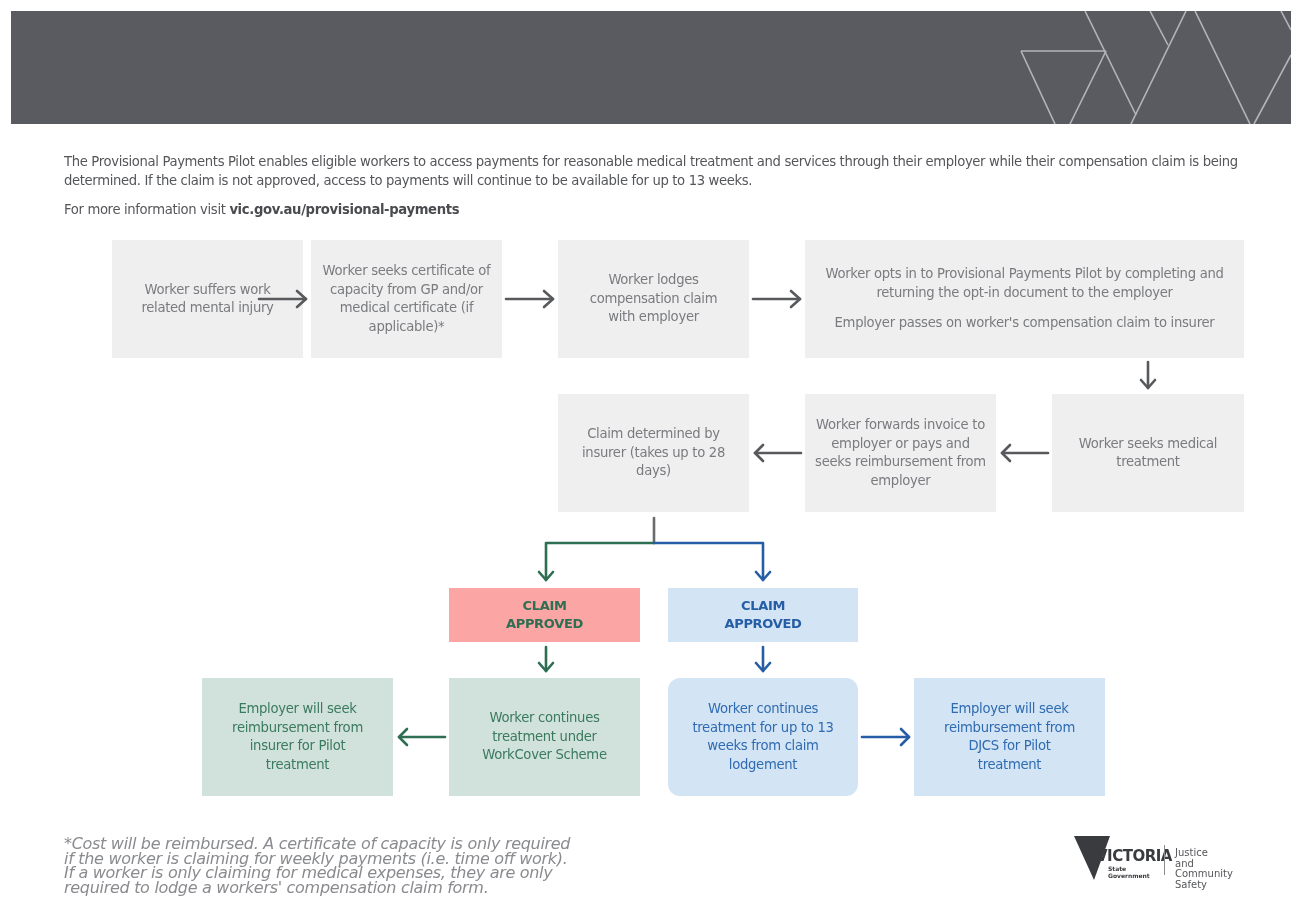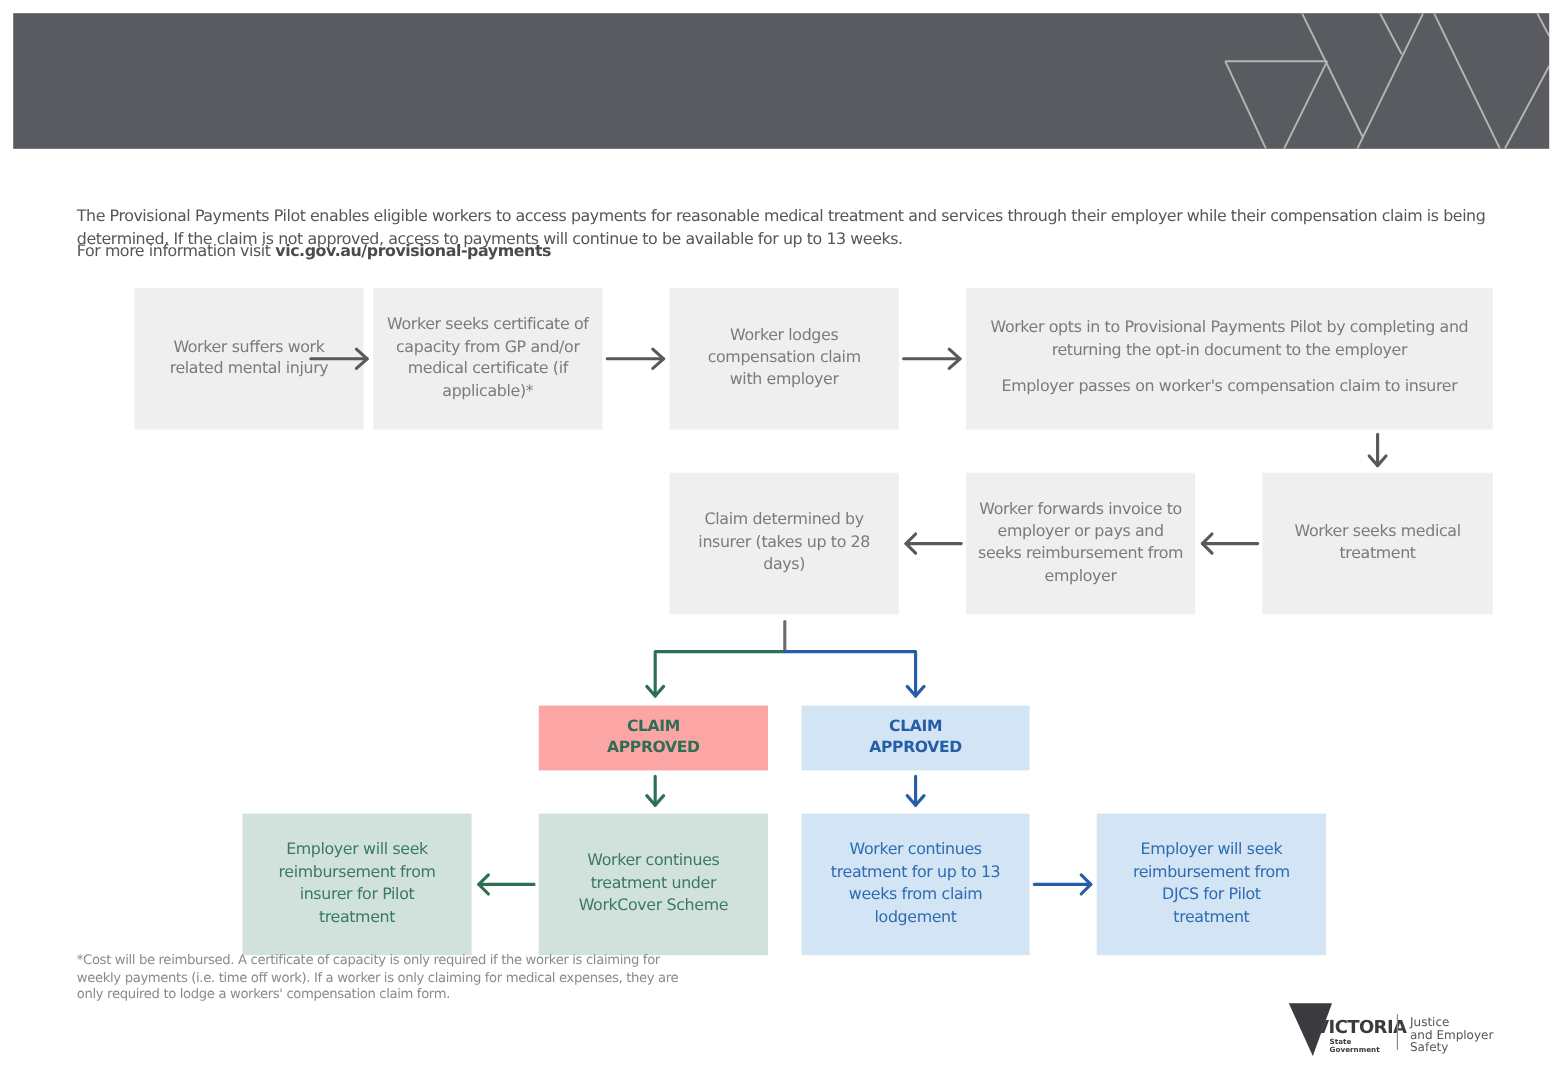--- a/index.html
+++ b/index.html
@@ -4,36 +4,36 @@
 <style>
   html, body { margin: 0; padding: 0; background: #ffffff; }
   body { width: 1296px; height: 898px; position: relative; overflow: hidden;
          font-family: "DejaVu Sans", sans-serif; color: #5a5b5f; }
   .header { position: absolute; left: 11px; top: 11px; width: 1280px; height: 113px;
             background: #595b60; overflow: hidden; }
   .header svg { position: absolute; left: 0; top: 0; }
   .title { position: absolute; left: 54px; top: 38px; font-size: 26px; color: #ffffff;
            font-family: "DejaVu Sans", sans-serif; letter-spacing: -0.3px; }
   .intro { position: absolute; left: 64px; top: 152px; width: 1180px; font-size: 13.2px;
-           line-height: 19px; color: #55565a; letter-spacing: -0.35px; margin-top: 19px; }
+           line-height: 19px; color: #55565a; letter-spacing: -0.35px; }
   .more { position: absolute; left: 64px; top: 202px; font-size: 13.2px; color: #55565a; letter-spacing: -0.35px; }
   .more b { font-weight: bold; color: #4a4b4f; }
   .box { position: absolute; display: flex; align-items: center; justify-content: center;
          text-align: center; font-size: 13.2px; line-height: 18.5px; letter-spacing: -0.3px;
          box-sizing: border-box; padding: 4px 6px; }
   .grey { background: #efeff0; color: #7a7b7f; }
   .green { background: #d1e1dc; color: #3a7a5e; }
   .blue { background: #d3e4f5; color: #2f6bb0; }
   .head-green { background: #fca5a5; color: #2e6e52; font-weight: bold; font-size: 13px; }
   .head-blue { background: #d3e4f5; color: #255ea5; font-weight: bold; font-size: 13px; }
   .box p { margin: 0; }
   .box .sep { height: 12px; }
   svg.arrows { position: absolute; left: 0; top: 0; pointer-events: none; }
-  .footnote { position: absolute; left: 64px; top: 793px; width: 510px; font-size: 11px;
-              line-height: 14.5px; color: #8a8b8f; letter-spacing: -0.3px; }
+  .footnote { position: absolute; left: 64px; top: 837px; width: 510px; font-size: 16px;
+              line-height: 14.5px; color: #8a8b8f; letter-spacing: -0.3px; font-style: italic; }
   .logo { position: absolute; left: 1072px; top: 833px; width: 180px; height: 50px; }
   .vic-word { position: absolute; left: 24px; top: 14px; font-size: 15px; font-weight: bold; color: #3a3b3f; letter-spacing: -0.5px; }
   .vic-sub { position: absolute; left: 36px; top: 32px; font-size: 6px; line-height: 7px; color: #3a3b3f; font-weight: bold; }
   .divider { position: absolute; left: 92px; top: 12px; width: 1px; height: 30px; background: #8a8b8f; }
   .dept { position: absolute; left: 103px; top: 15px; font-size: 10px; line-height: 10.5px; color: #55565a; }
 </style>
 </head>
 <body>
 
 <div class="header">
@@ -88,21 +88,21 @@
 <div class="box head-blue" style="left:668px;top:588px;width:190px;height:54px;">
   <p style="width:90px">CLAIM APPROVED</p>
 </div>
 
 <div class="box green" style="left:449px;top:678px;width:191px;height:118px;">
   <p style="width:145px">Worker continues treatment under WorkCover Scheme</p>
 </div>
 <div class="box green" style="left:202px;top:678px;width:191px;height:118px;">
   <p style="width:135px">Employer will seek reimbursement from insurer for Pilot treatment</p>
 </div>
-<div class="box blue" style="left:668px;top:678px;width:190px;height:118px;">
+<div class="box blue" style="left:668px;top:678px;width:190px;height:118px;border-radius:12px;">
   <p style="width:145px">Worker continues treatment for up to 13 weeks from claim lodgement</p>
 </div>
 <div class="box blue" style="left:914px;top:678px;width:191px;height:118px;">
   <p style="width:135px">Employer will seek reimbursement from DJCS for Pilot treatment</p>
 </div>
 
 <svg class="arrows" width="1296" height="898">
   <g stroke="#58595d" stroke-width="2.6" fill="none" stroke-linecap="round" stroke-linejoin="round">
     <g>
         <line x1="259" y1="299" x2="306" y2="299"></line>
@@ -167,16 +167,16 @@
     <polygon points="2,3 38,3 22,47" fill="#3a3b3f"></polygon>
   </svg>
   <div class="vic-word">VICTORIA</div>
   <div class="vic-sub">
     <div>State</div>
     <div>Government</div>
   </div>
   <div class="divider"></div>
   <div class="dept">
     <div>Justice</div>
-    <div>and Employer</div>
+    <div>and Community</div>
     <div>Safety</div>
   </div>
 </div>
 
 </body></html>

